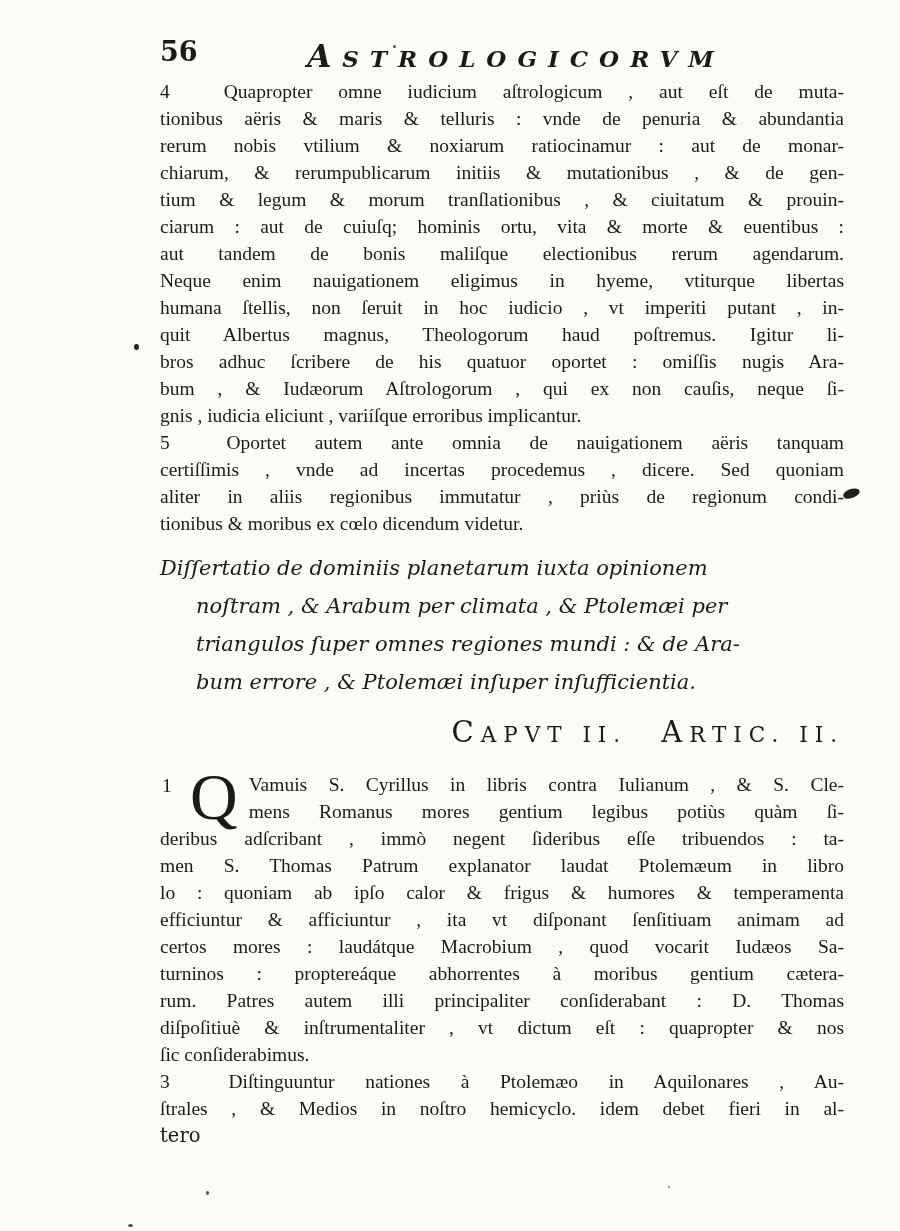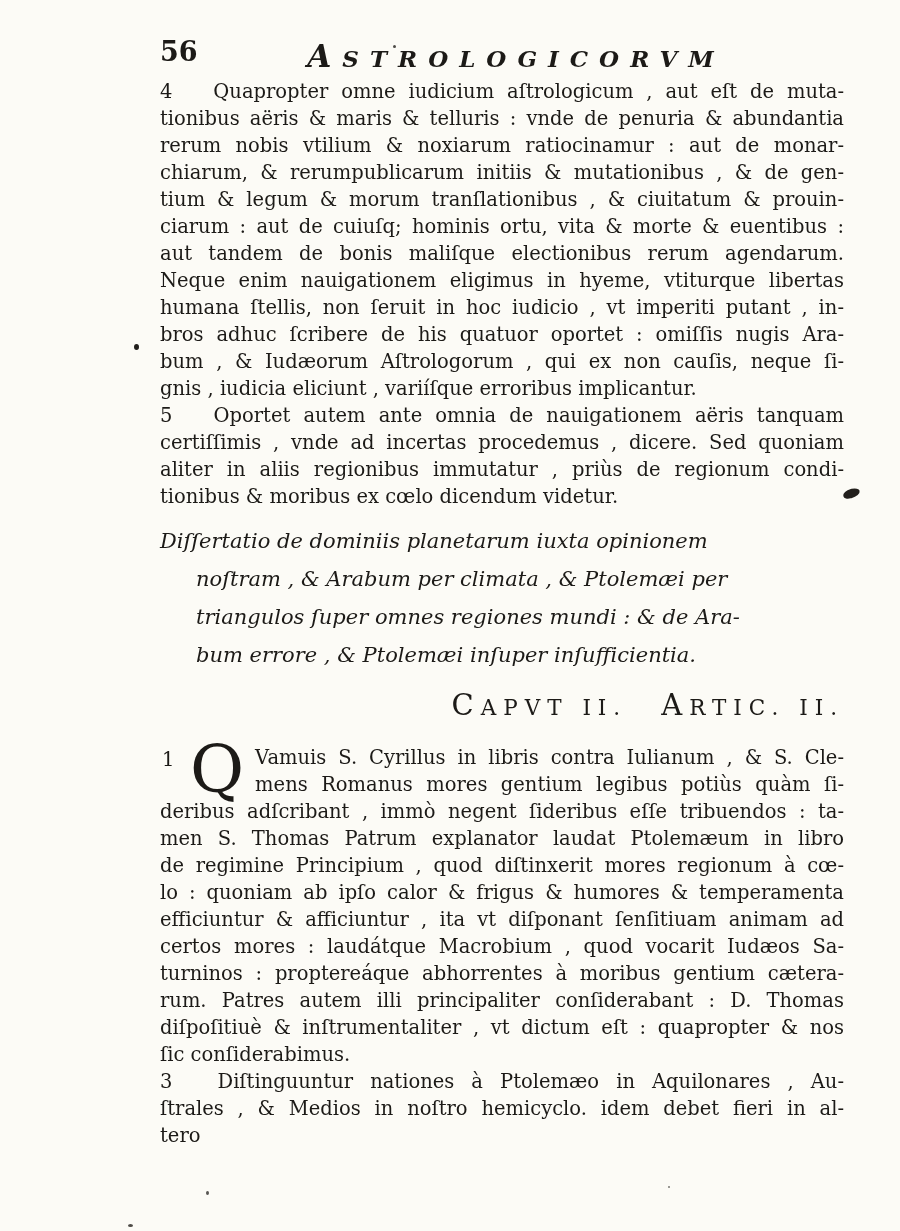--- a/index.html
+++ b/index.html
@@ -79,21 +79,21 @@
     font-size: 21.5px;
     line-height: 30px;
   }
   .caput .part {
     display: inline-block;
     letter-spacing: 7px;
   }
   .caput .part::first-letter { font-size: 1.35em; }
 
   
-  .para { position: relative; }
+  .para { position: relative; font-family: Liberation Serif, serif; }
   .p1 { margin-top: 20px; }
   .pnum-abs {
     position: absolute;
     left: 2px; top: 4px;
     font-size: 19.5px;
   }
   .dropcap {
     float: left;
     margin-left: 30px;
     margin-right: 11px;
@@ -145,20 +145,21 @@
         <span>Quapropter omne iudicium aſtrologicum , aut eſt de muta-</span>
       </div>
       <div class="line">tionibus aëris &amp; maris &amp; telluris : vnde de penuria &amp; abundantia</div>
       <div class="line">rerum nobis vtilium &amp; noxiarum ratiocinamur : aut de monar-</div>
       <div class="line">chiarum, &amp; rerumpublicarum initiis &amp; mutationibus , &amp; de gen-</div>
       <div class="line">tium &amp; legum &amp; morum tranſlationibus , &amp; ciuitatum &amp; prouin-</div>
       <div class="line">ciarum : aut de cuiuſq; hominis ortu, vita &amp; morte &amp; euentibus :</div>
       <div class="line">aut tandem de bonis maliſque electionibus rerum agendarum.</div>
       <div class="line">Neque enim nauigationem eligimus in hyeme, vtiturque libertas</div>
       <div class="line">humana ſtellis, non ſeruit in hoc iudicio , vt imperiti putant , in-</div>
+      <div class="line">quit Albertus magnus, Theologorum haud poſtremus. Igitur li-</div>
       <div class="line">bros adhuc ſcribere de his quatuor oportet : omiſſis nugis Ara-</div>
       <div class="line">bum , &amp; Iudæorum Aſtrologorum , qui ex non cauſis, neque ſi-</div>
       <div class="line last">gnis , iudicia eliciunt , variíſque erroribus implicantur.</div>
     </div>
 
     <div class="para">
       <div class="line">
         <span class="pnum">5</span>
         <span>Oportet autem ante omnia de nauigationem aëris tanquam</span>
       </div>
@@ -179,21 +180,20 @@
       <span class="part">ARTIC. II.</span>
     </div>
 
     <div class="para p1">
       <span class="pnum-abs">1</span>
       <span class="dropcap">Q</span>
       <div class="line">Vamuis S. Cyrillus in libris contra Iulianum , &amp; S. Cle-</div>
       <div class="line">mens Romanus mores gentium legibus potiùs quàm ſi-</div>
       <div class="line">deribus adſcribant , immò negent ſideribus eſſe tribuendos : ta-</div>
       <div class="line">men S. Thomas Patrum explanator laudat Ptolemæum in libro</div>
-      <div class="line">de regimine Principium , quod diſtinxerit mores regionum à cœ-</div>
       <div class="line">lo : quoniam ab ipſo calor &amp; frigus &amp;  humores &amp; temperamenta</div>
       <div class="line">efficiuntur &amp; afficiuntur , ita vt diſponant ſenſitiuam animam ad</div>
       <div class="line">certos mores : laudátque Macrobium , quod vocarit Iudæos Sa-</div>
       <div class="line">turninos : proptereáque abhorrentes à moribus gentium cætera-</div>
       <div class="line">rum. Patres autem illi principaliter conſiderabant :  D. Thomas</div>
       <div class="line">diſpoſitiuè &amp; inſtrumentaliter , vt dictum eſt : quapropter &amp; nos</div>
       <div class="line last">ſic conſiderabimus.</div>
     </div>
 
     <div class="para">

